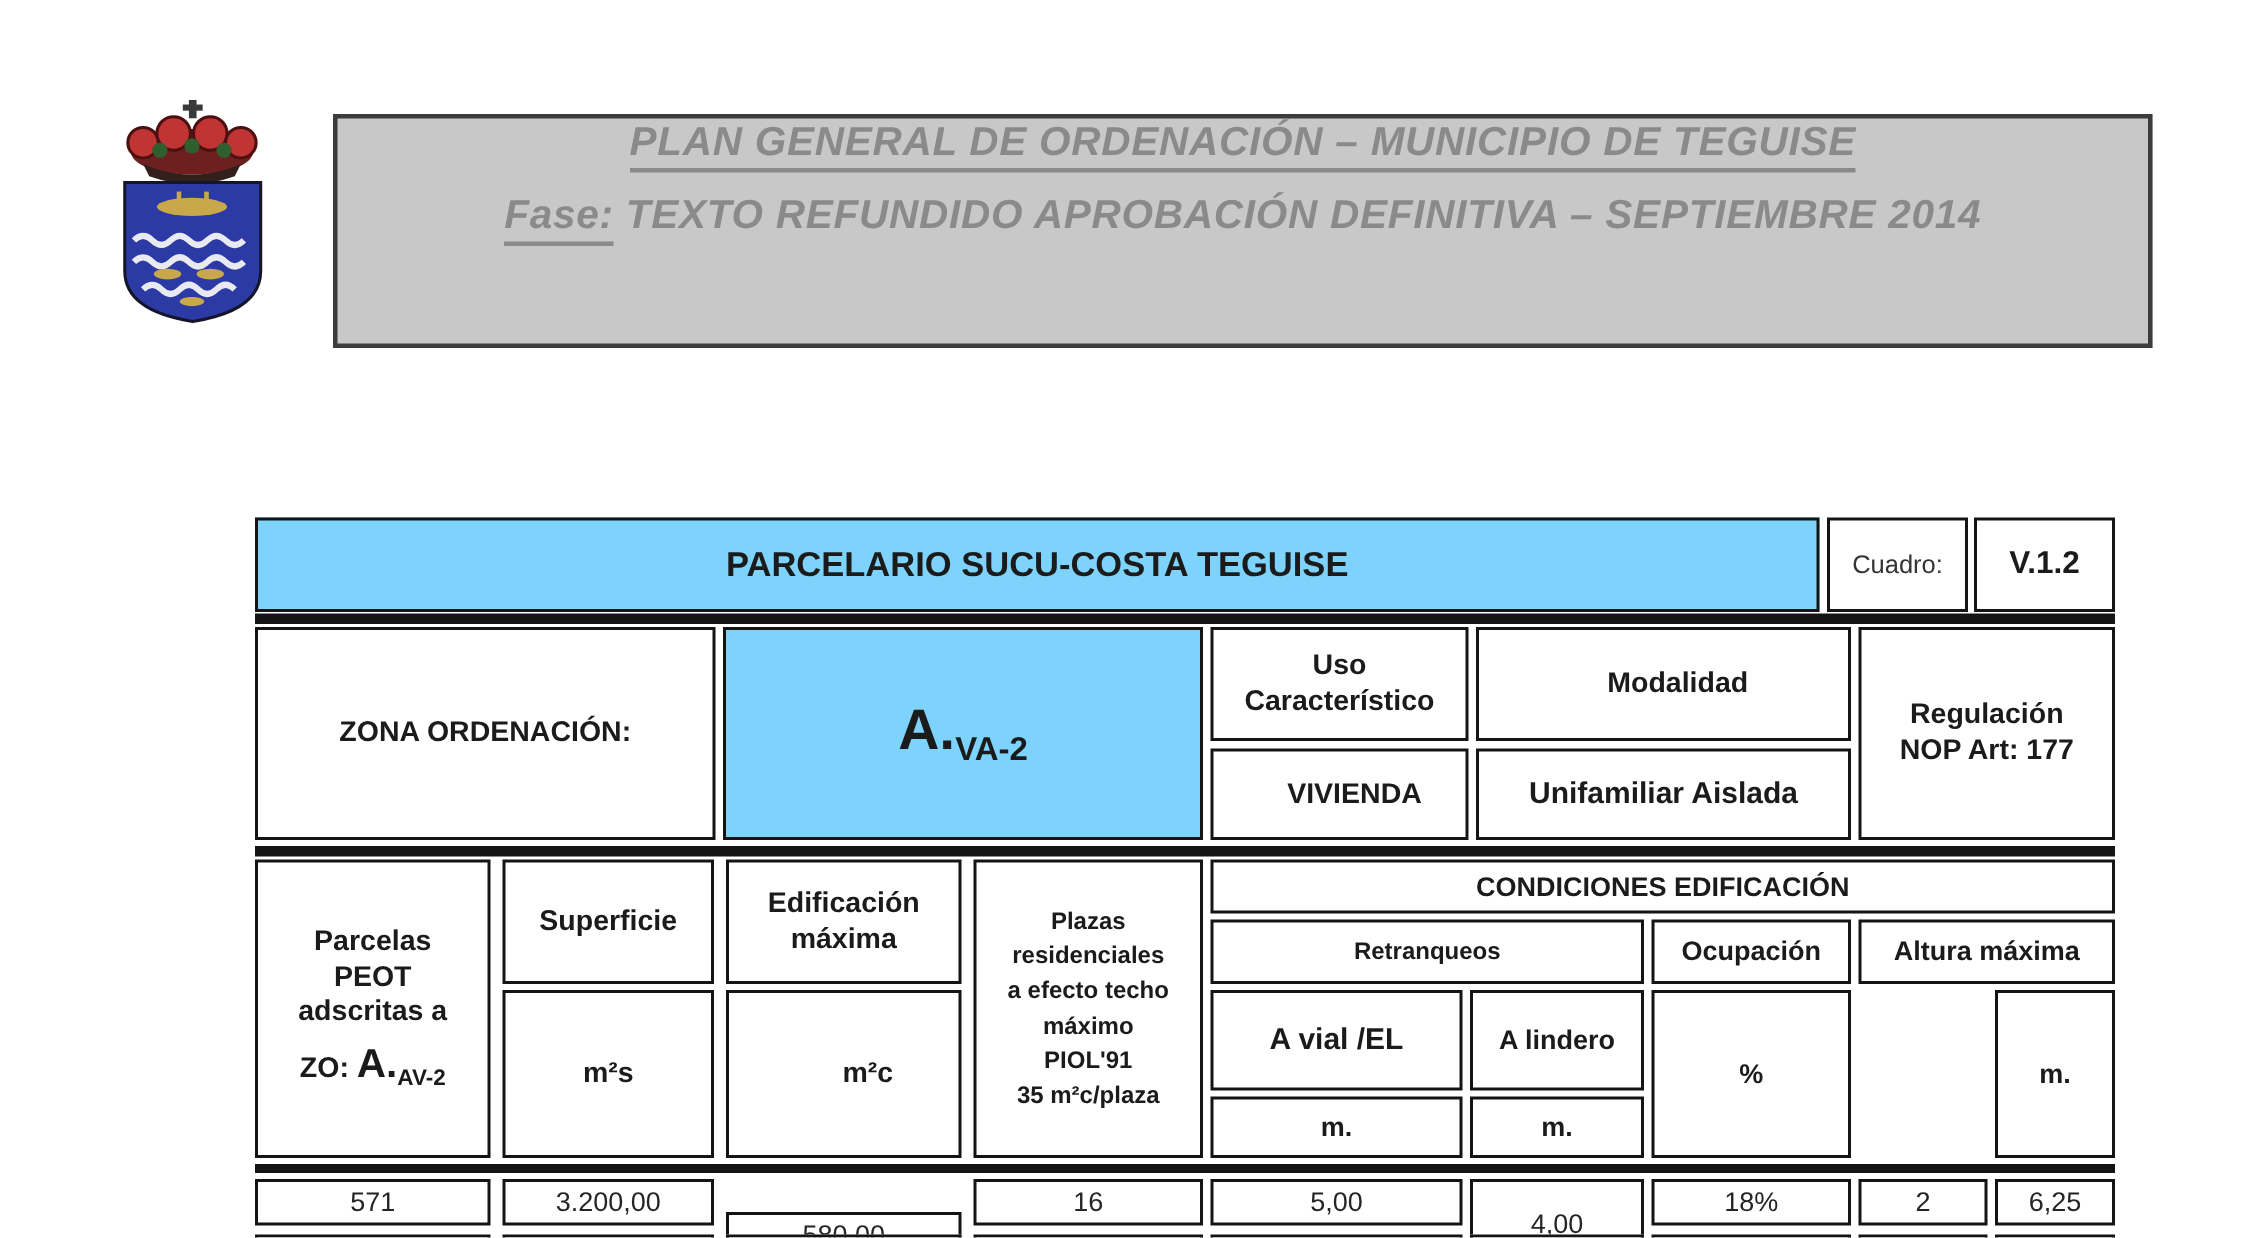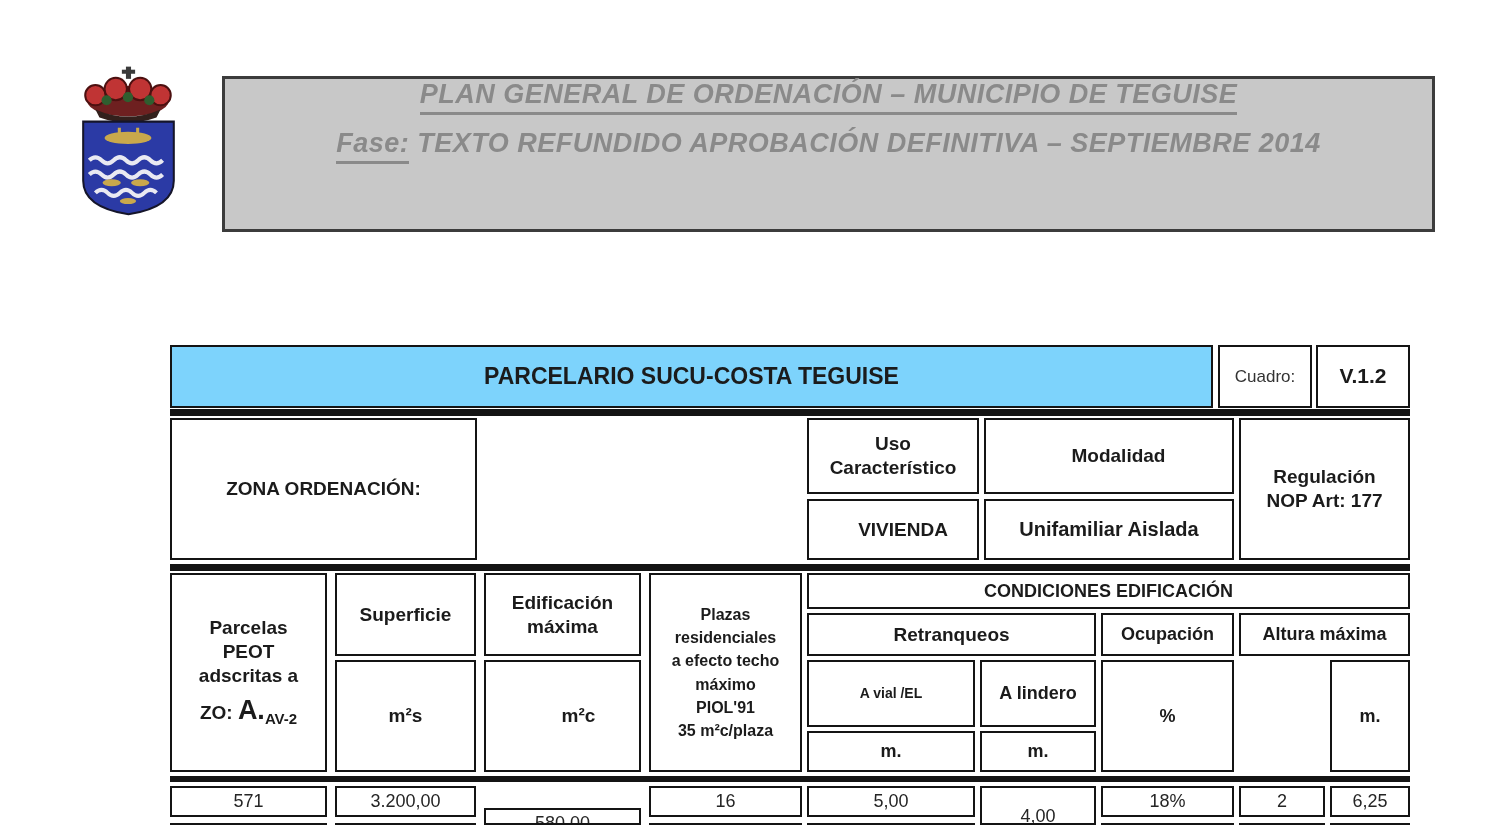--- a/index.html
+++ b/index.html
@@ -82,20 +82,25 @@
       <span>Cuadro:</span>
     </div>
     <div class="cell" style="left:1146px;top:0;width:94px;height:63px;font-size:21px;">
       <span>V.1.2</span>
     </div>
     <div class="bar" style="top:64px;height:7px;"></div>
 
     <div class="cell" style="left:0;top:73px;width:307px;height:142px;font-size:19px;">
       <span>ZONA ORDENACIÓN:</span>
     </div>
+    <div class="cell purple" style="left:312px;top:73px;width:320px;height:142px;">
+      <span>
+        <span class="big-a">A.</span><span class="sub" style="font-size:22px;">VA-2</span>
+      </span>
+    </div>
     <div class="cell" style="left:637px;top:73px;width:172px;height:76px;font-size:19px;padding:0 16px;">
       <span>Uso Característico</span>
     </div>
     <div class="cell" style="left:814px;top:73px;width:250px;height:76px;font-size:19px;padding-left:19px;">
       <span>Modalidad</span>
     </div>
     <div class="cell" style="left:637px;top:154px;width:172px;height:61px;font-size:19px;padding-left:20px;">
       <span>VIVIENDA</span>
     </div>
     <div class="cell" style="left:814px;top:154px;width:250px;height:61px;font-size:20px;">
@@ -137,30 +142,30 @@
         <span class="stack">residenciales</span>
         <span class="stack">a efecto techo</span>
         <span class="stack">máximo</span>
         <span class="stack">PIOL'91</span>
         <span class="stack">35 m²c/plaza</span>
       </span>
     </div>
     <div class="cell" style="left:637px;top:228px;width:603px;height:36px;font-size:18px;">
       <span>CONDICIONES EDIFICACIÓN</span>
     </div>
-    <div class="cell" style="left:637px;top:268px;width:289px;height:43px;font-size:19px;">
+    <div class="cell" style="left:637px;top:268px;width:289px;height:43px;font-size:16px;">
       <span>Retranqueos</span>
     </div>
     <div class="cell" style="left:931px;top:268px;width:133px;height:43px;font-size:18px;">
       <span>Ocupación</span>
     </div>
     <div class="cell" style="left:1069px;top:268px;width:171px;height:43px;font-size:18px;">
       <span>Altura máxima</span>
     </div>
-    <div class="cell" style="left:637px;top:315px;width:168px;height:67px;font-size:14px;">
+    <div class="cell" style="left:637px;top:315px;width:168px;height:67px;font-size:20px;">
       <span>A vial /EL</span>
     </div>
     <div class="cell" style="left:810px;top:315px;width:116px;height:67px;font-size:18px;">
       <span>A lindero</span>
     </div>
     <div class="cell" style="left:931px;top:315px;width:133px;height:112px;font-size:18px;">
       <span>%</span>
     </div>
     <div class="cell" style="left:1160px;top:315px;width:80px;height:112px;font-size:18px;">
       <span>m.</span>

